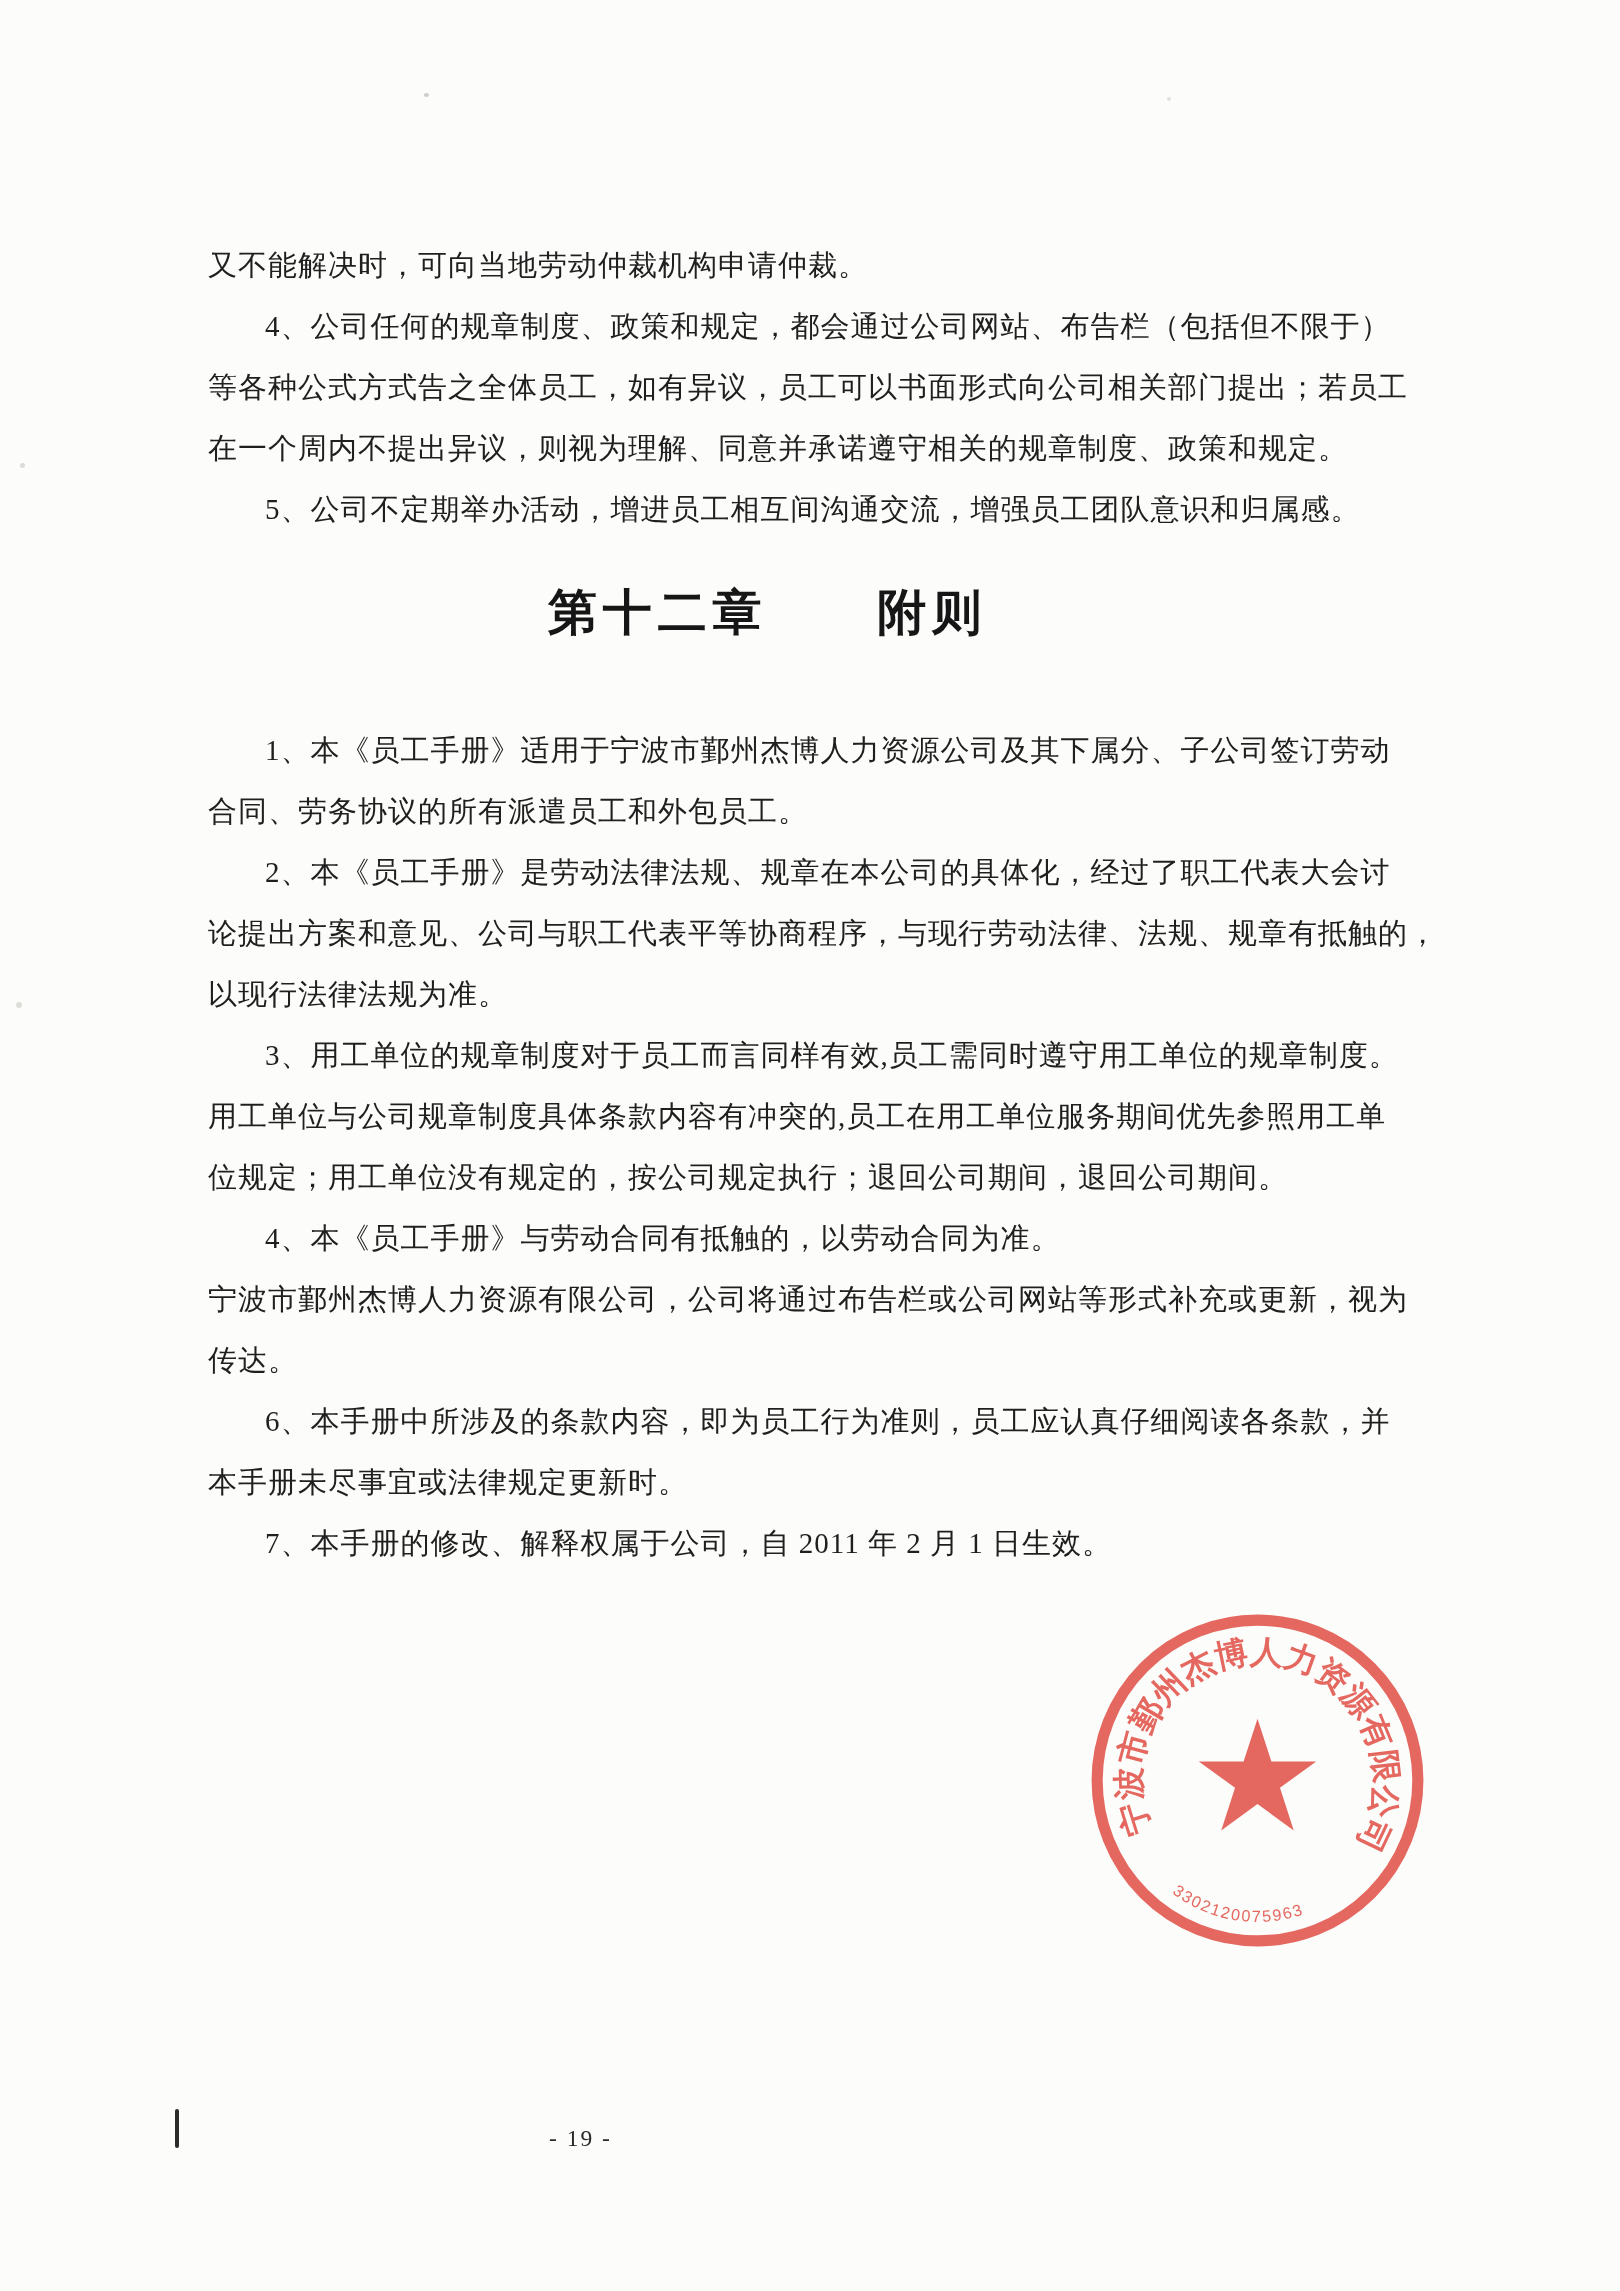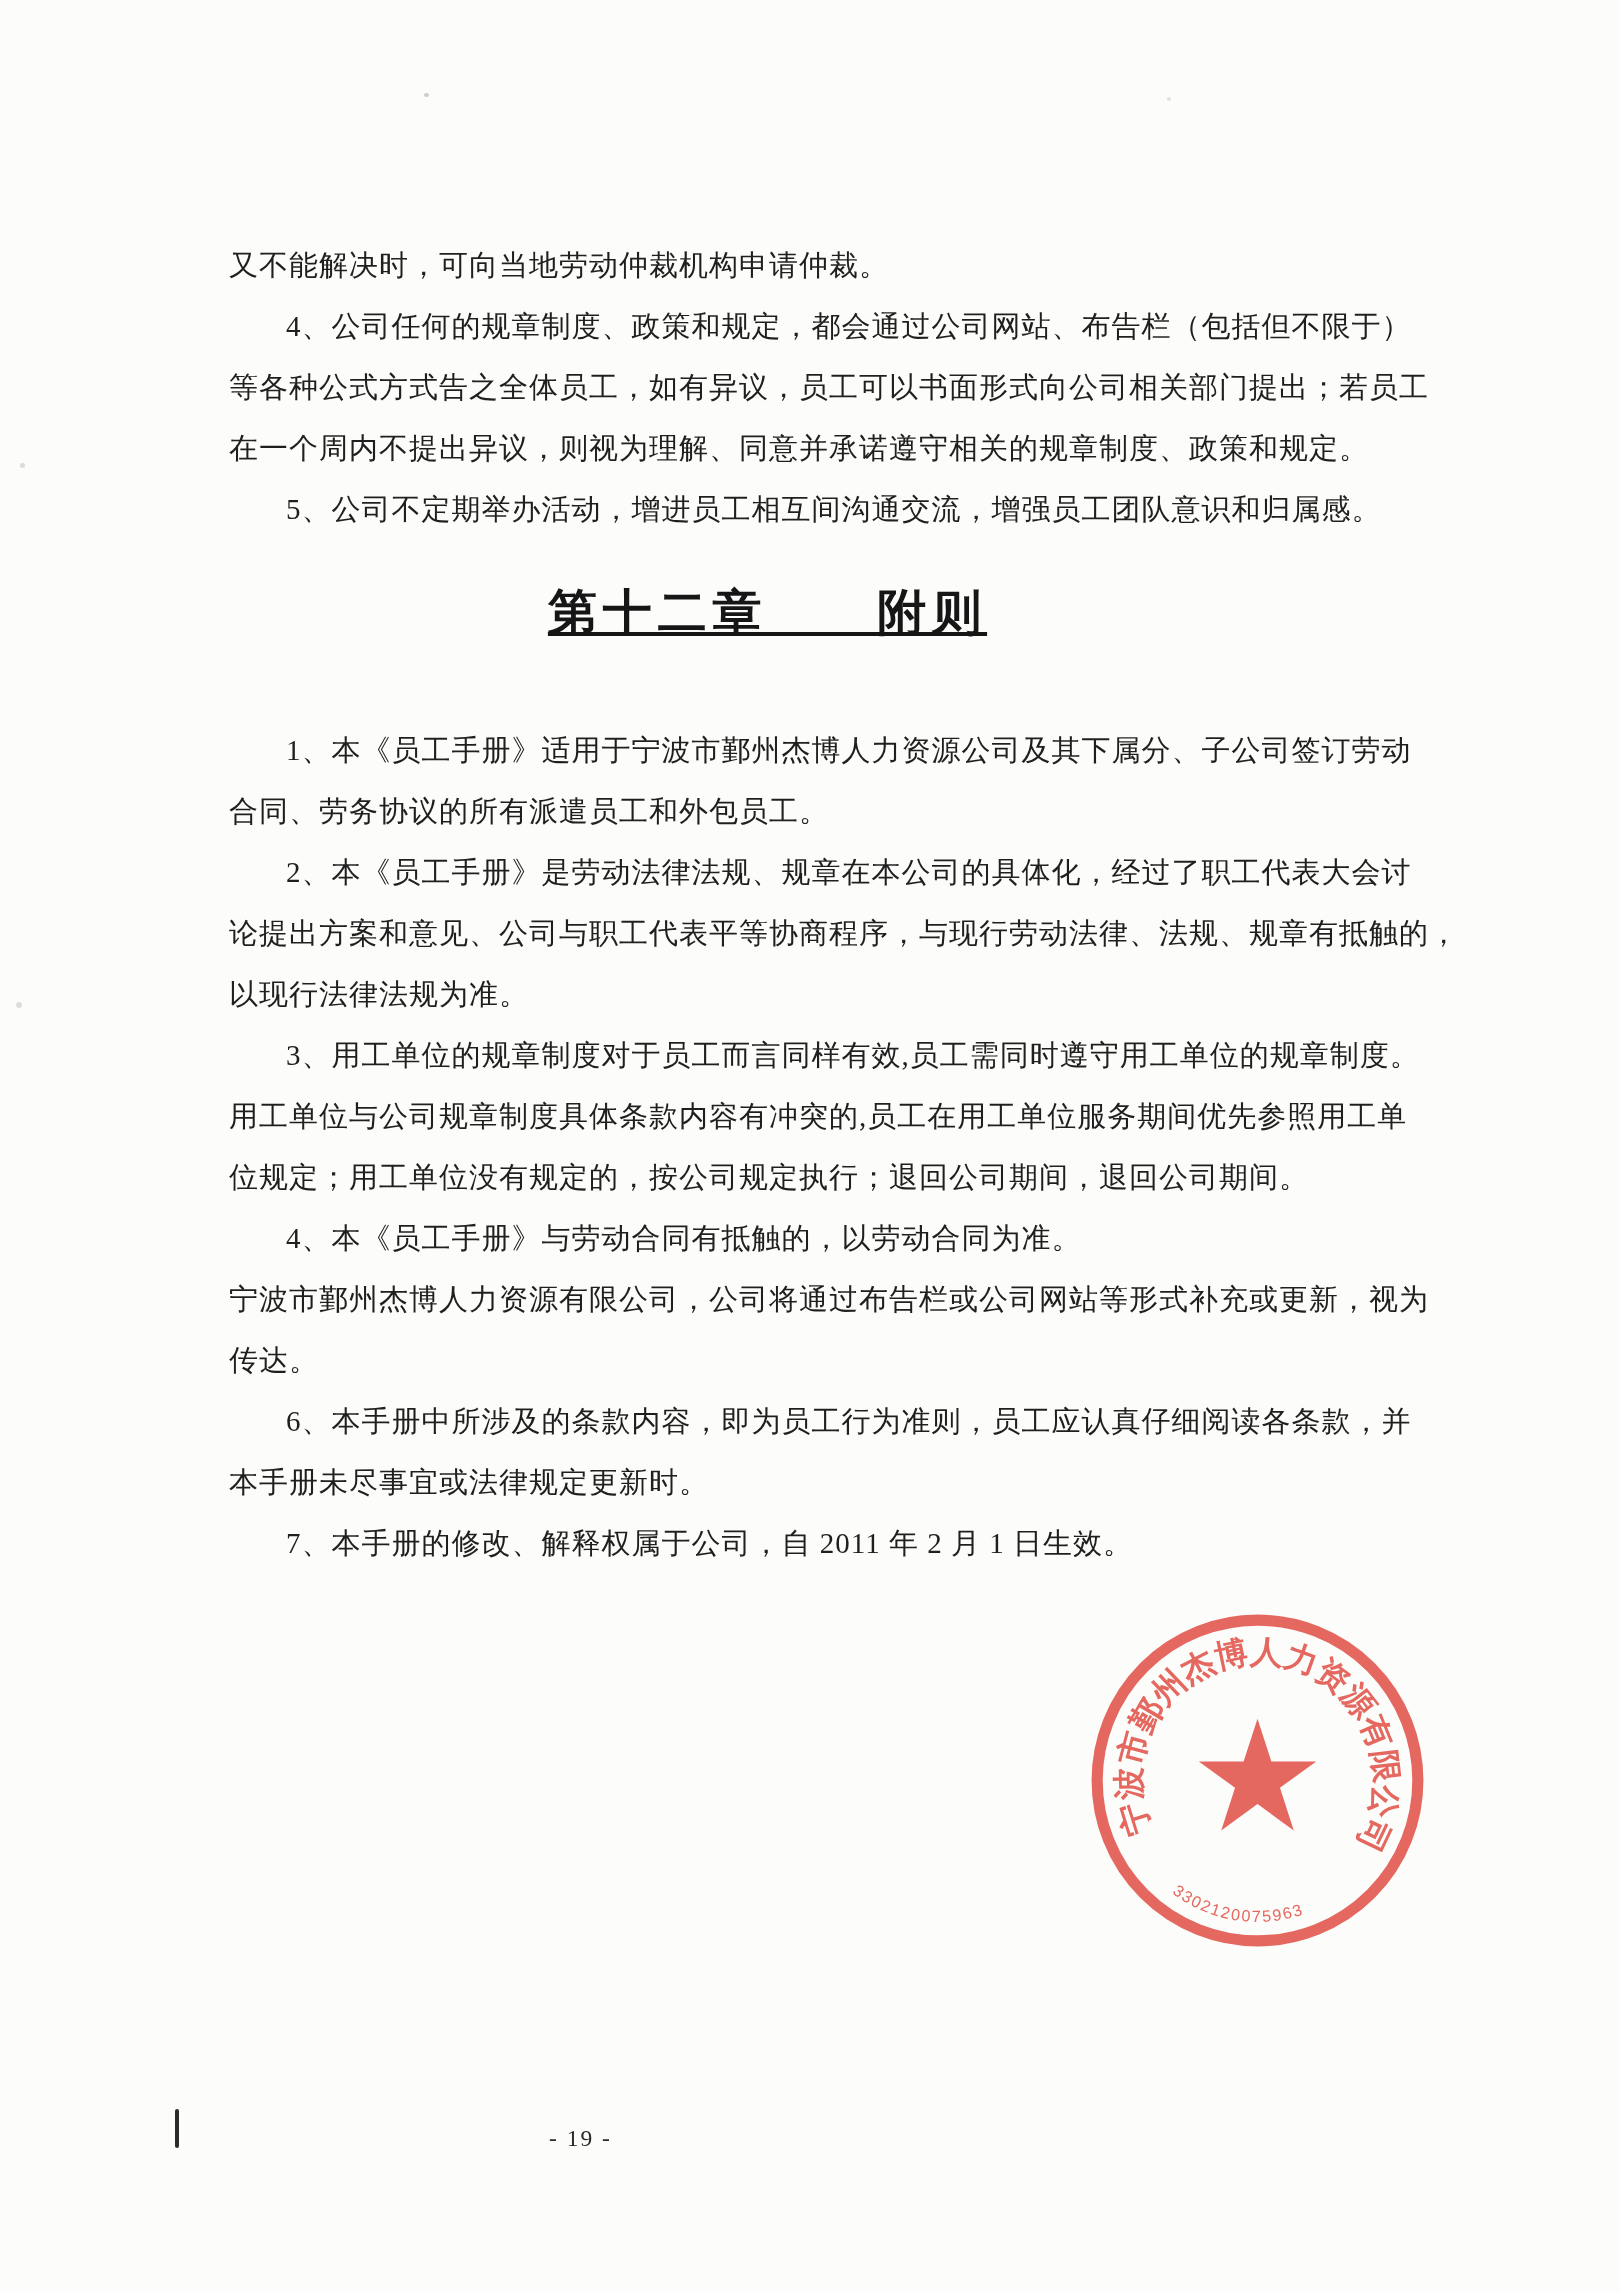--- a/index.html
+++ b/index.html
@@ -7,21 +7,21 @@
 
   .page {
     position:relative;
     width:1620px; height:2292px;
     margin:0 auto;
     background:#fcfcfa;
     overflow:hidden;
     color:#1c1c1c;
   }
 
-  .text-block { position:absolute; left:208px; width:1284px;margin-left:21px; }
+  .text-block { position:absolute; left:208px; width:1284px; }
   #intro-block { top:235px; }
   #body-block  { top:720px; }
 
   .doc-line {
     font-size:29px;
     line-height:61px;
     letter-spacing:1px;
     white-space:nowrap;
     color:#1f1f1f;
   }
@@ -29,21 +29,20 @@
 
   .chapter-heading {
     position:absolute;
     top:580px; left:0; width:1535px;
     text-align:center;
     font-family:"Liberation Sans","DejaVu Sans",sans-serif;
     font-weight:bold;
     font-size:49px;
     letter-spacing:5.9px;
     color:#161616;
-    text-decoration:underline;
   }
 
   .page-number {
     position:absolute;
     left:549px; top:2125px;
     font-size:23.5px;
     letter-spacing:2px;
     color:#2a2a2a;
   }
 

